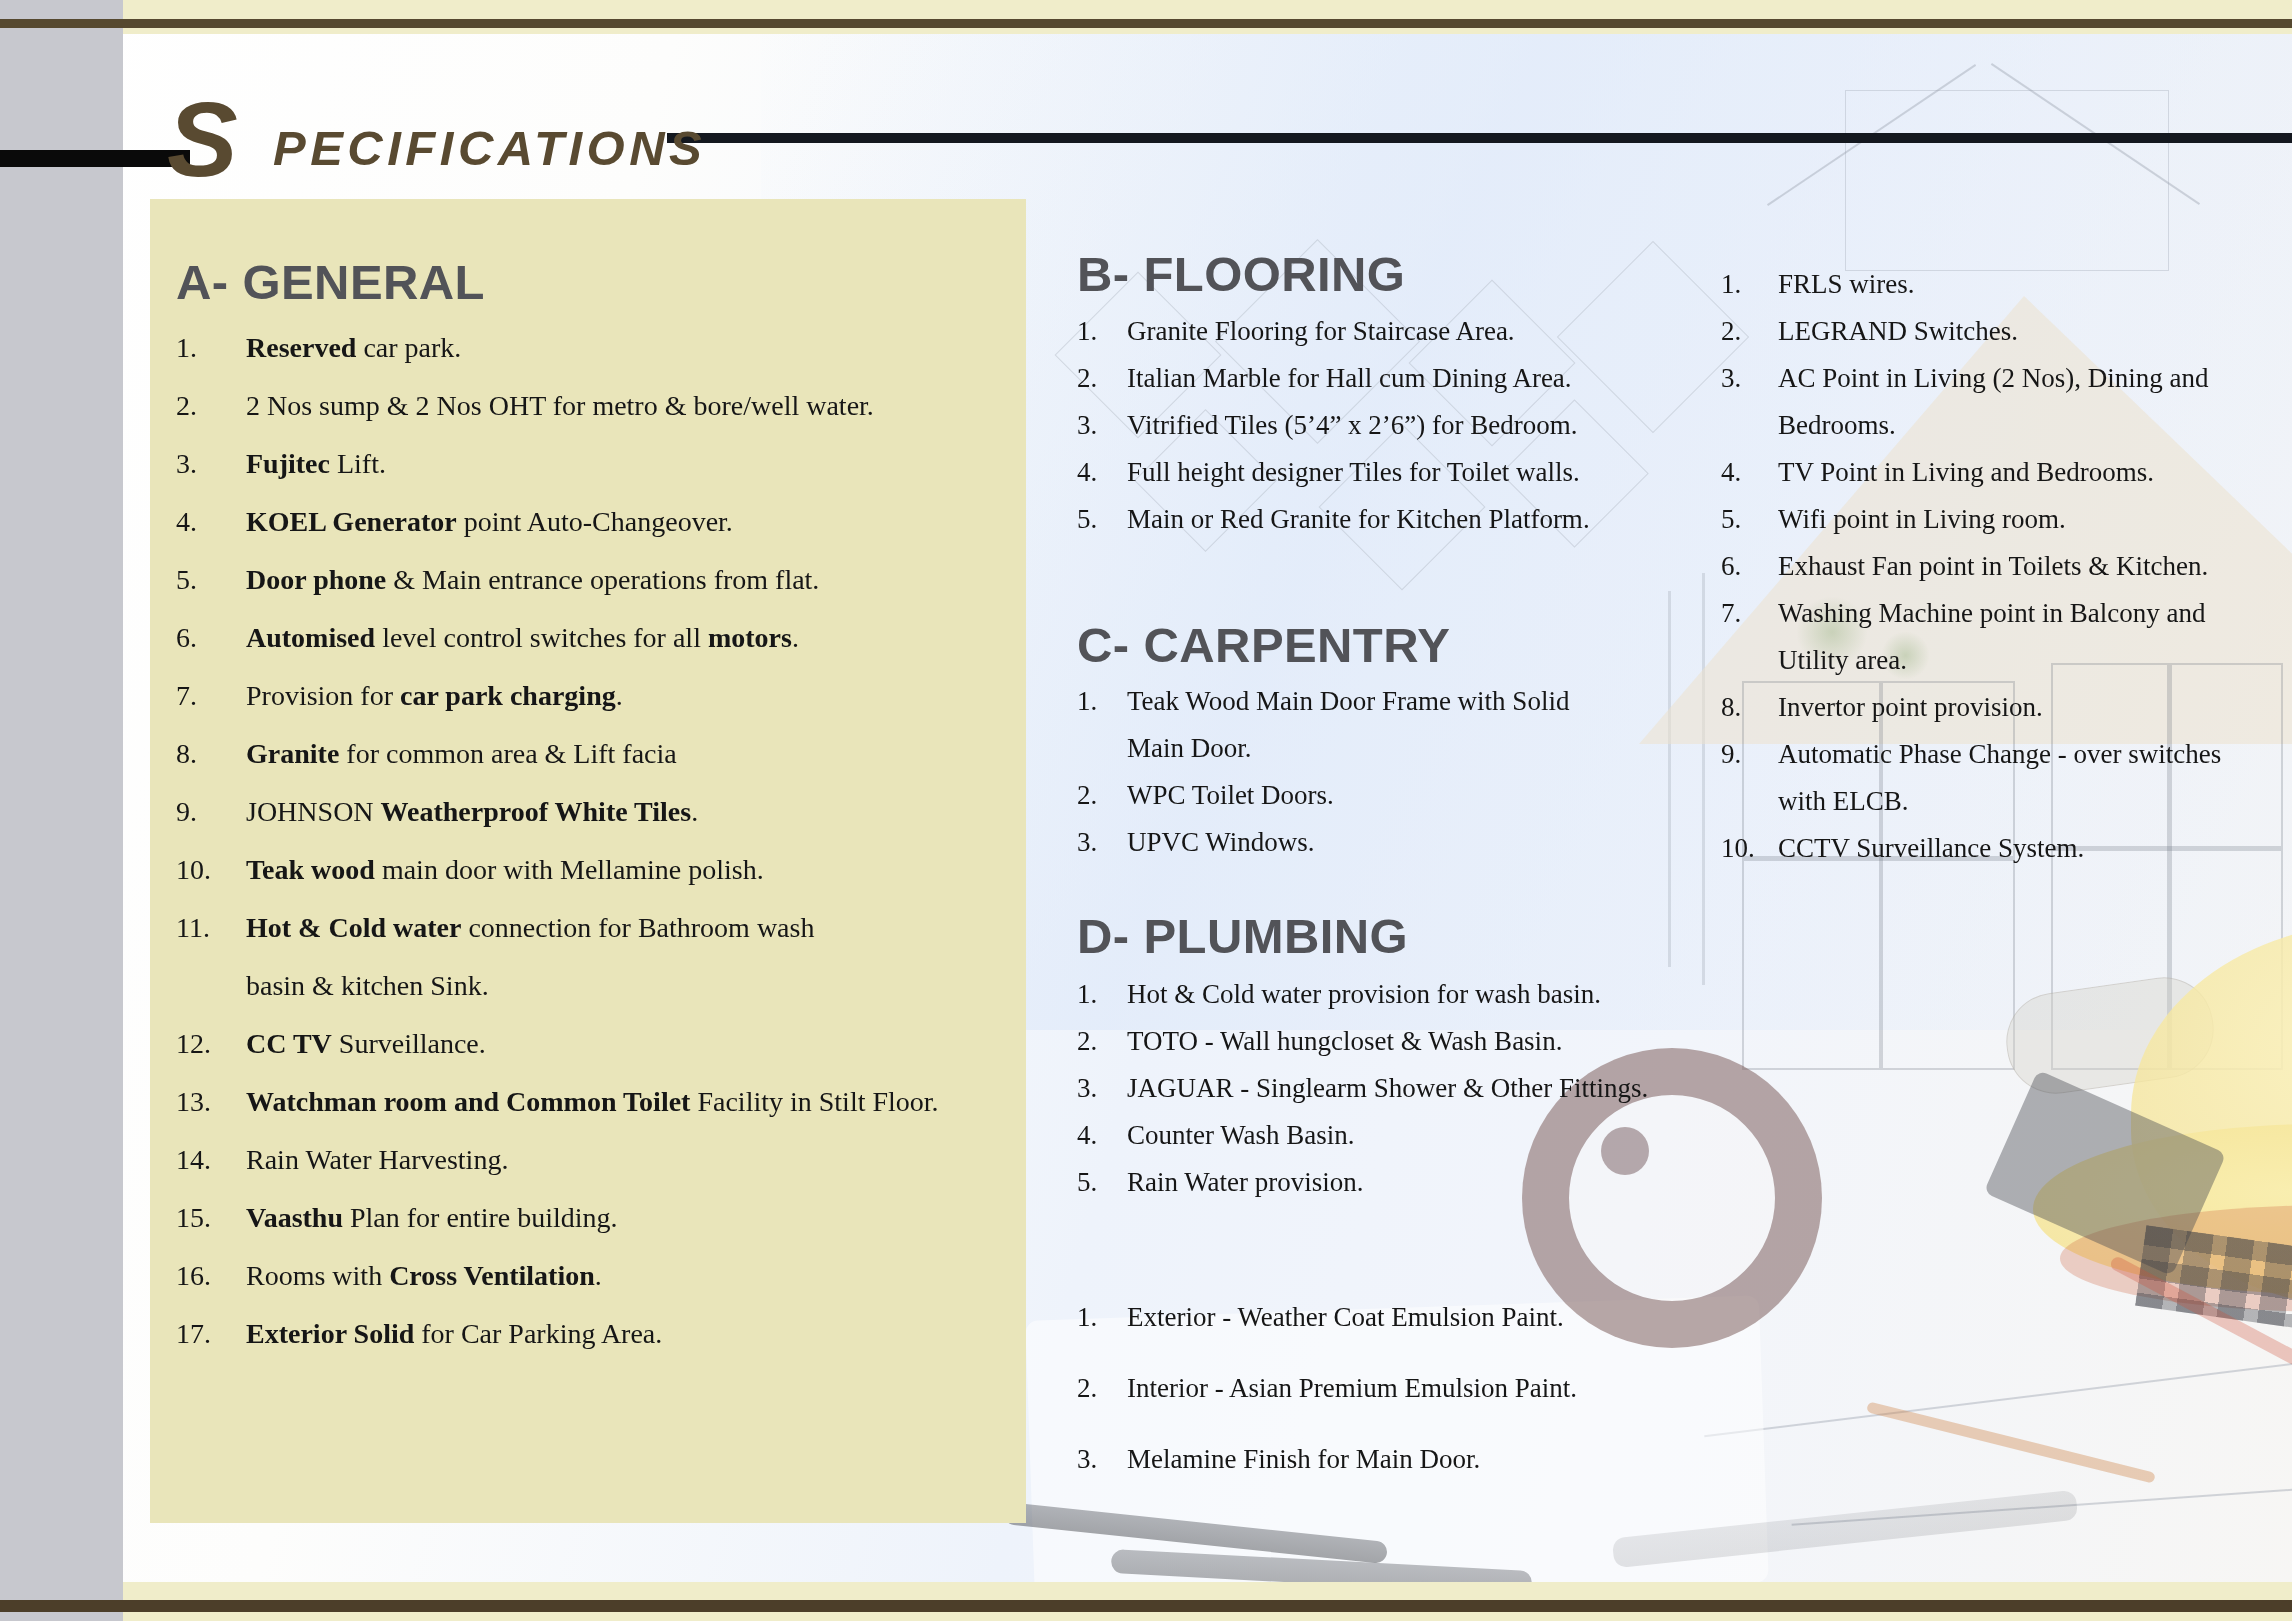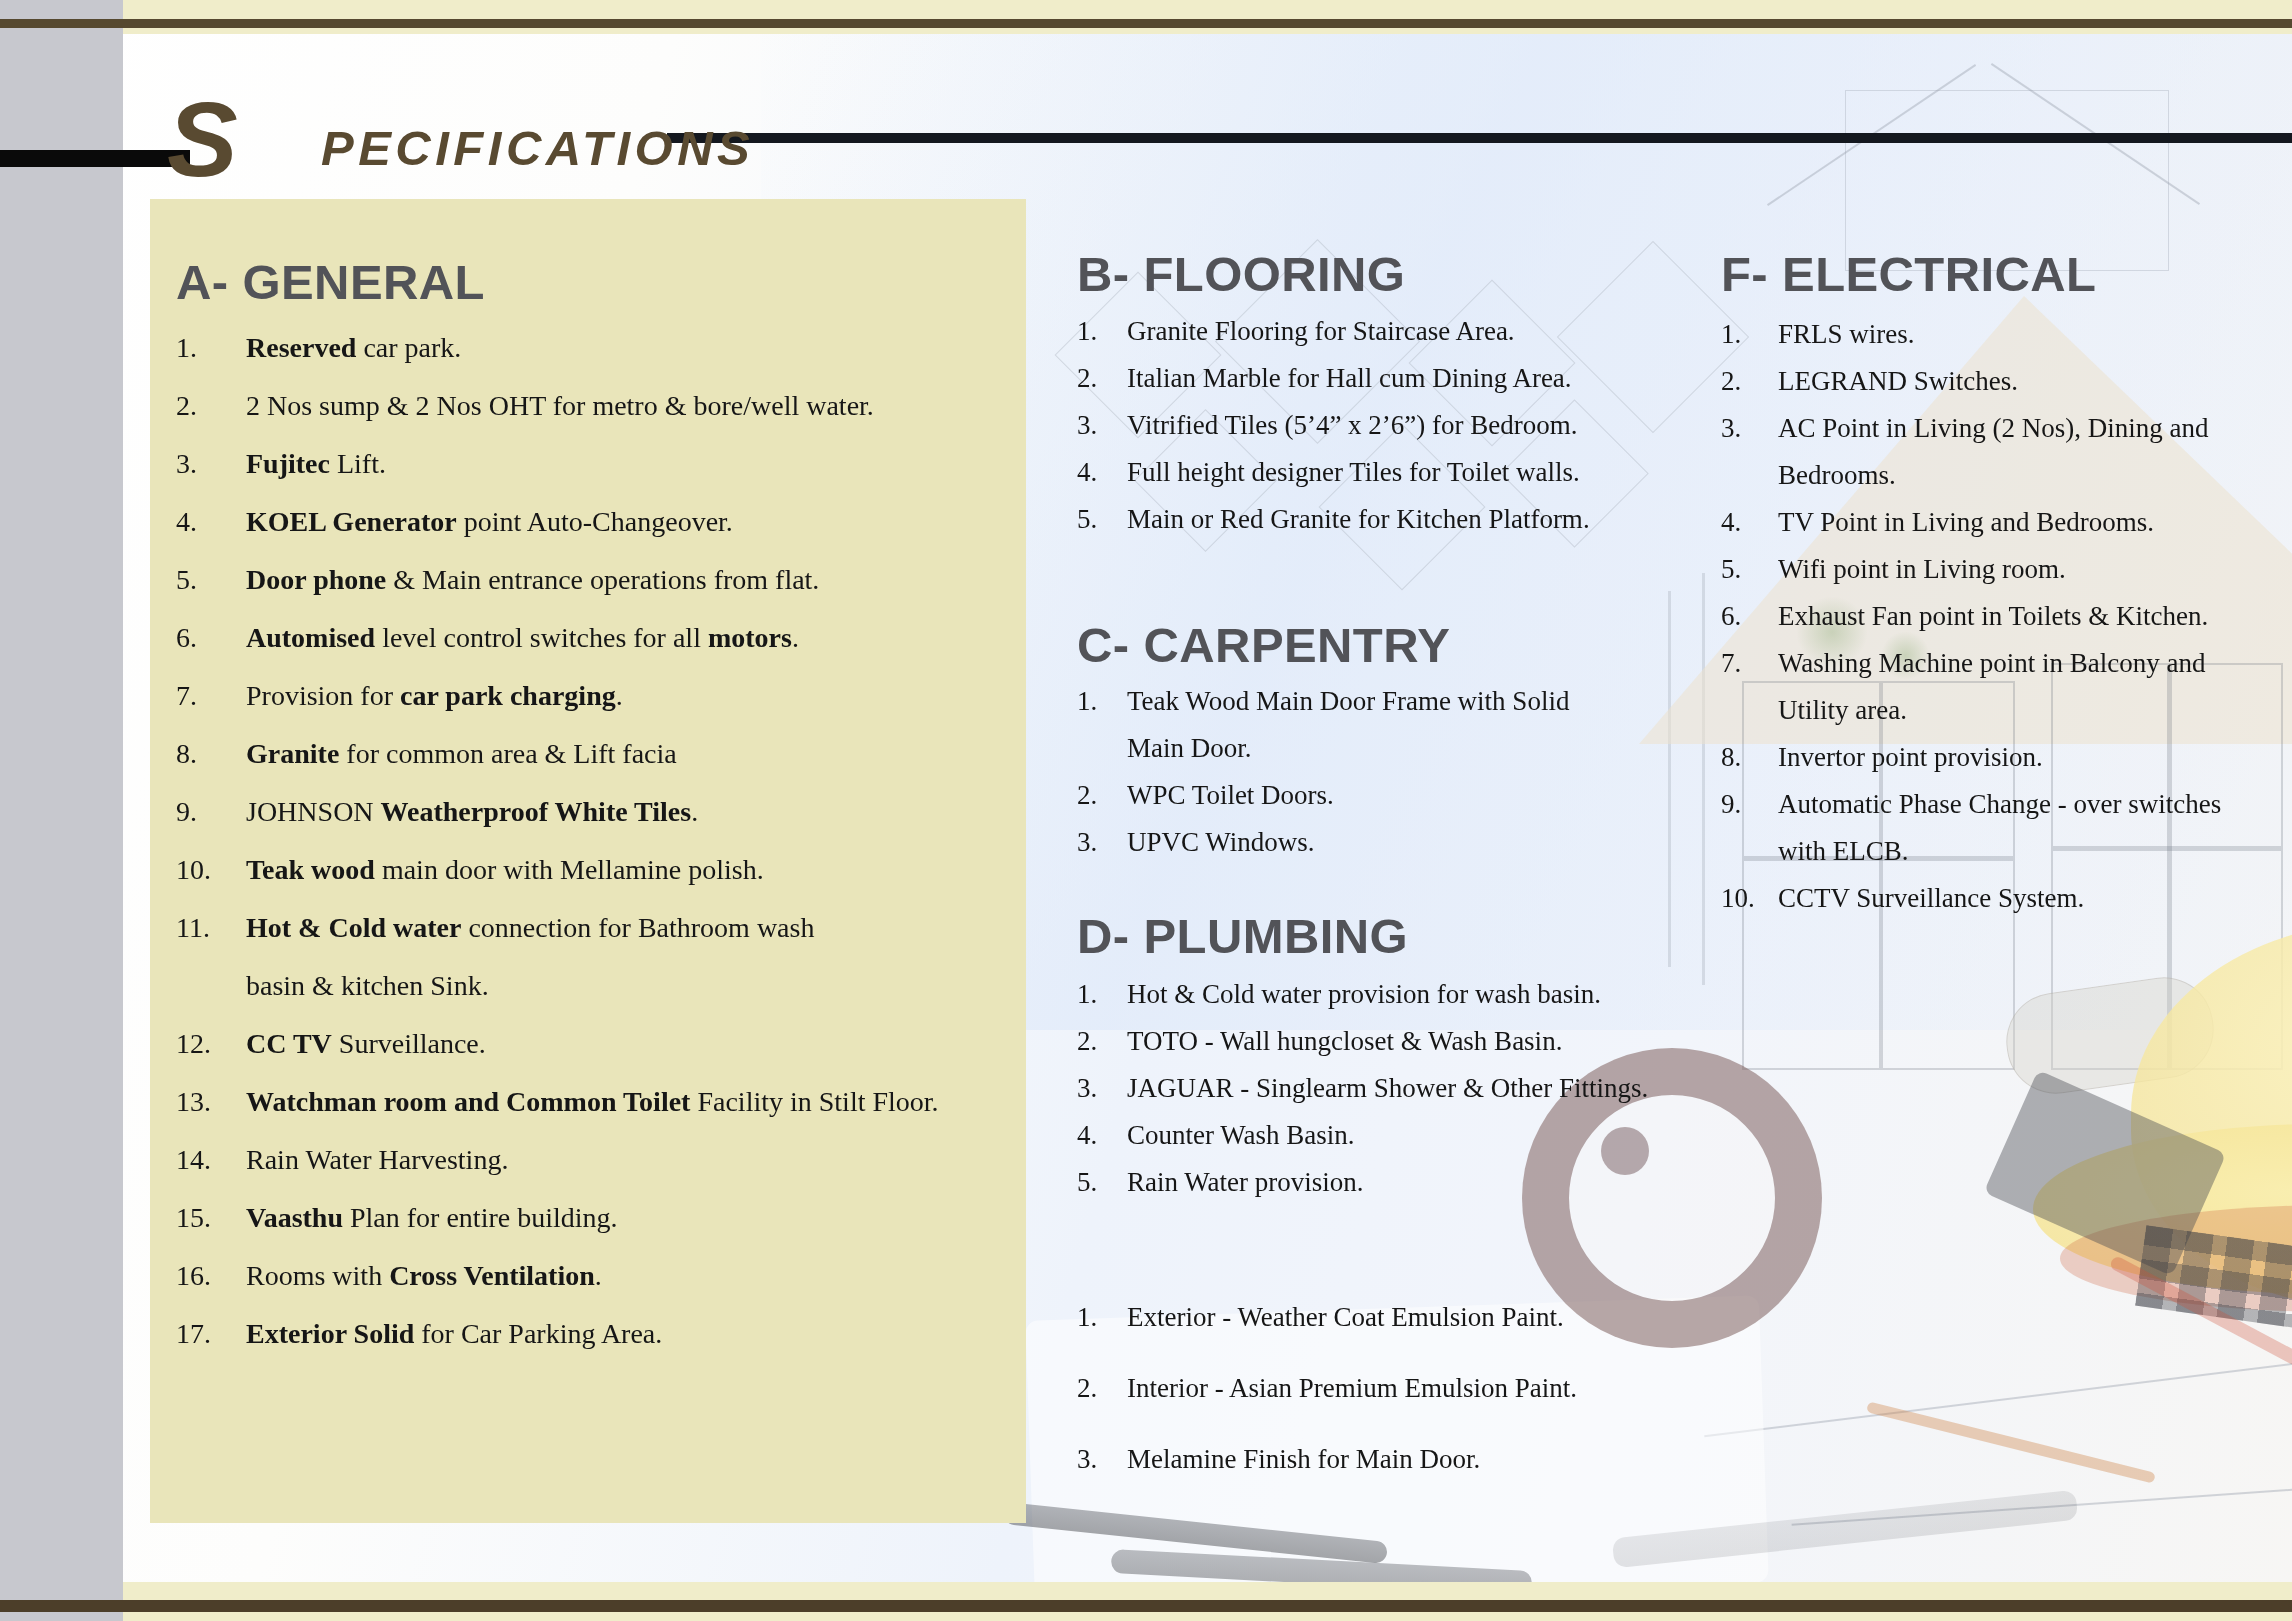--- a/index.html
+++ b/index.html
@@ -50,21 +50,21 @@
   .band.bottom{top:1582px;height:39px;}
   .rule{position:absolute;left:0;width:2293px;z-index:3;}
   .rule.top{top:19px;height:9px;background:#564930;}
   .rule.bottom{top:1600px;height:11.6px;background:#4c3e29;}
   .panel{position:absolute;left:150px;top:199px;width:876px;height:1324px;background:#e9e5ba;z-index:2;}
   
   .lineLeft{position:absolute;left:0;top:150px;width:190px;height:17px;background:#0a0a0a;z-index:3;}
   .lineRight{position:absolute;left:667px;top:133px;width:1625px;height:9.9px;background:#14181f;z-index:3;}
   .titleWrap{position:absolute;left:167px;top:0;z-index:5;color:#594a31;font-family:"Liberation Sans",sans-serif;font-style:italic;font-weight:bold;}
   .titleS{position:absolute;left:0;top:86px;font-size:106px;line-height:1;}
-  .titleRest{position:absolute;left:106px;top:124px;font-size:49px;line-height:1;letter-spacing:4.5px;margin-left:48px;}
+  .titleRest{position:absolute;left:106px;top:124px;font-size:49px;line-height:1;letter-spacing:4.5px;}
   
   .sec{position:absolute;z-index:5;}
   .sec .sec-title{font-family:"Liberation Sans",sans-serif;font-weight:bold;font-size:49px;line-height:50px;color:#525358;letter-spacing:0.4px;}
   .sec ol{list-style:none;margin:0;padding:0;}
   .sec li{position:relative;}
   .sec .num{position:absolute;left:0;top:0;}
   .sec b{font-weight:bold;}
   .sec-a{left:176px;top:257px;width:851px;}
   .sec-a ol{margin-top:11.6px;}
   .sec-a li{padding-left:70px;font-size:28px;line-height:58px;}
@@ -189,21 +189,20 @@
       </ol>
     </section>
   <section class="sec sec-e">
       <ol>
         <li><span class="num">1.</span><span class="txt"><span>Exterior - Weather Coat Emulsion Paint.</span></span></li>
         <li><span class="num">2.</span><span class="txt"><span>Interior - Asian Premium Emulsion Paint.</span></span></li>
         <li><span class="num">3.</span><span class="txt"><span>Melamine Finish for Main Door.</span></span></li>
       </ol>
     </section>
   <section class="sec sec-f">
-      <div class="sec-title">F- ELECTRICAL</div>
       <ol>
         <li><span class="num">1.</span><span class="txt"><span>FRLS wires.</span></span></li>
         <li><span class="num">2.</span><span class="txt"><span>LEGRAND Switches.</span></span></li>
         <li><span class="num">3.</span><span class="txt"><span>AC Point in Living (2 Nos), Dining and</span><br><span>Bedrooms.</span></span></li>
         <li><span class="num">4.</span><span class="txt"><span>TV Point in Living and Bedrooms.</span></span></li>
         <li><span class="num">5.</span><span class="txt"><span>Wifi point in Living room.</span></span></li>
         <li><span class="num">6.</span><span class="txt"><span>Exhaust Fan point in Toilets &amp; Kitchen.</span></span></li>
         <li><span class="num">7.</span><span class="txt"><span>Washing Machine point in Balcony and</span><br><span>Utility area.</span></span></li>
         <li><span class="num">8.</span><span class="txt"><span>Invertor point provision.</span></span></li>
         <li><span class="num">9.</span><span class="txt"><span>Automatic Phase Change - over switches</span><br><span>with ELCB.</span></span></li>

